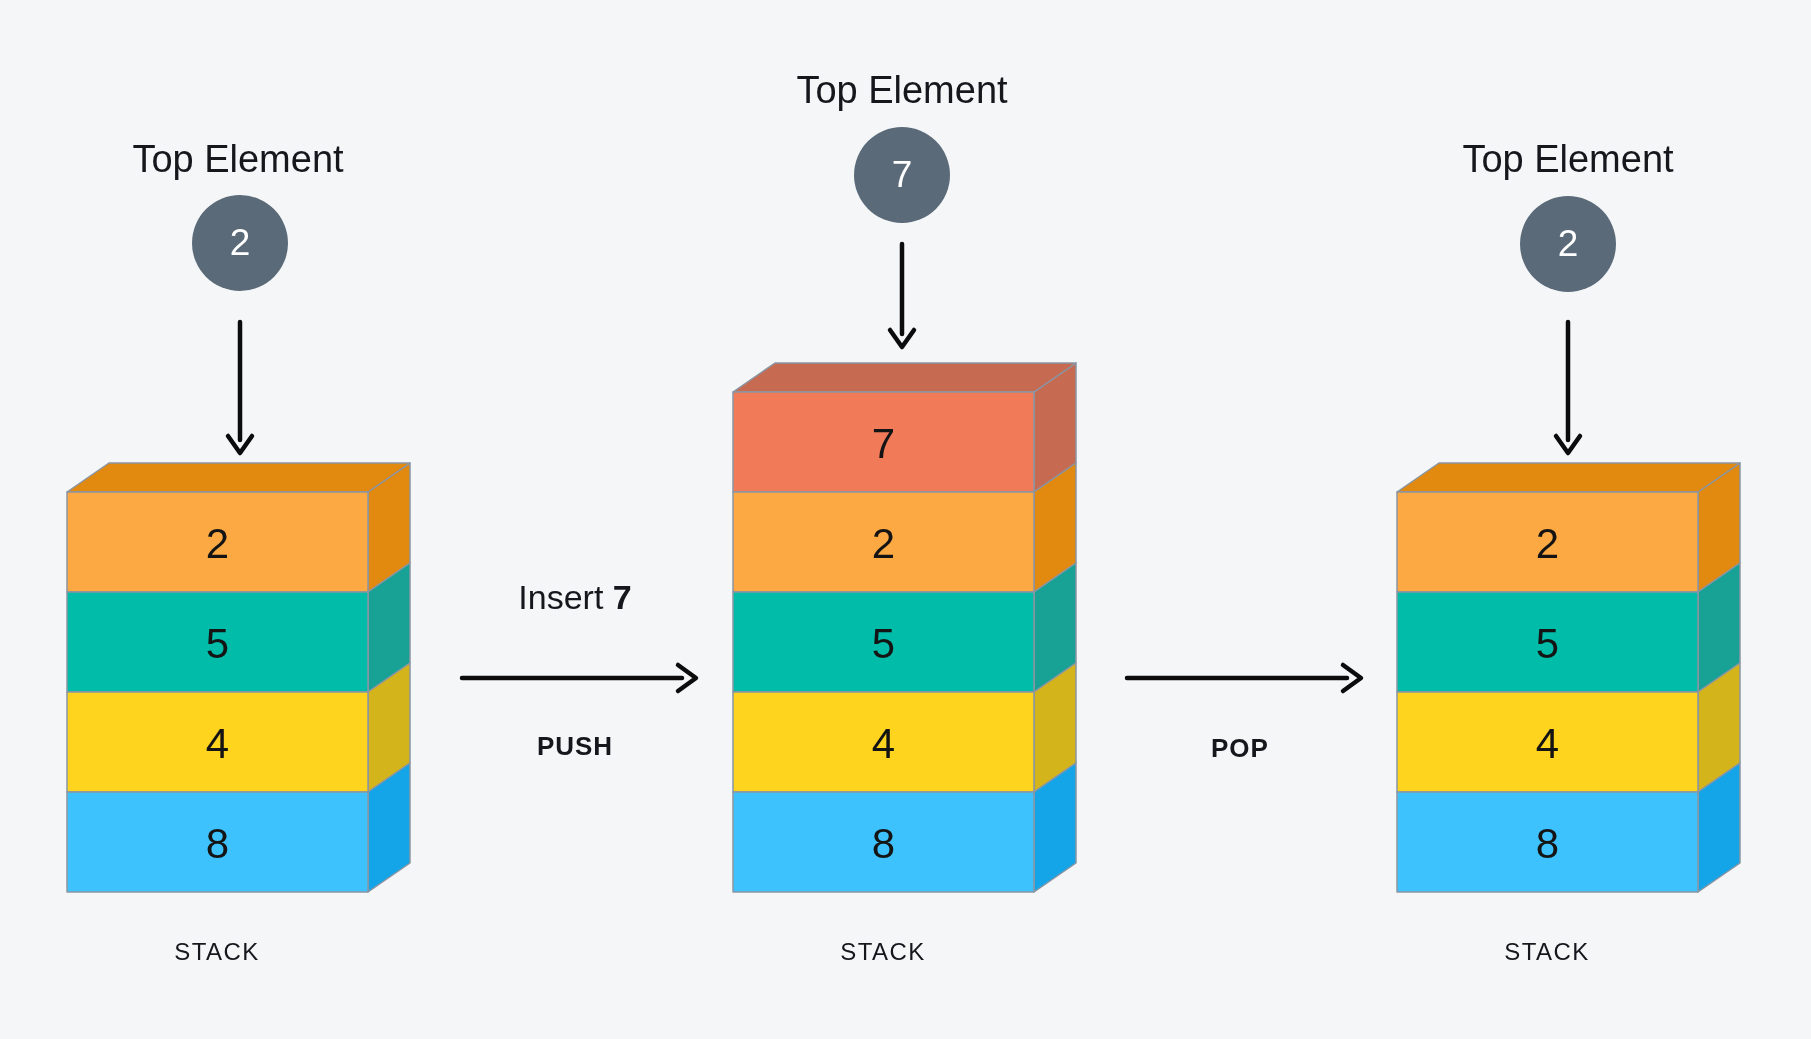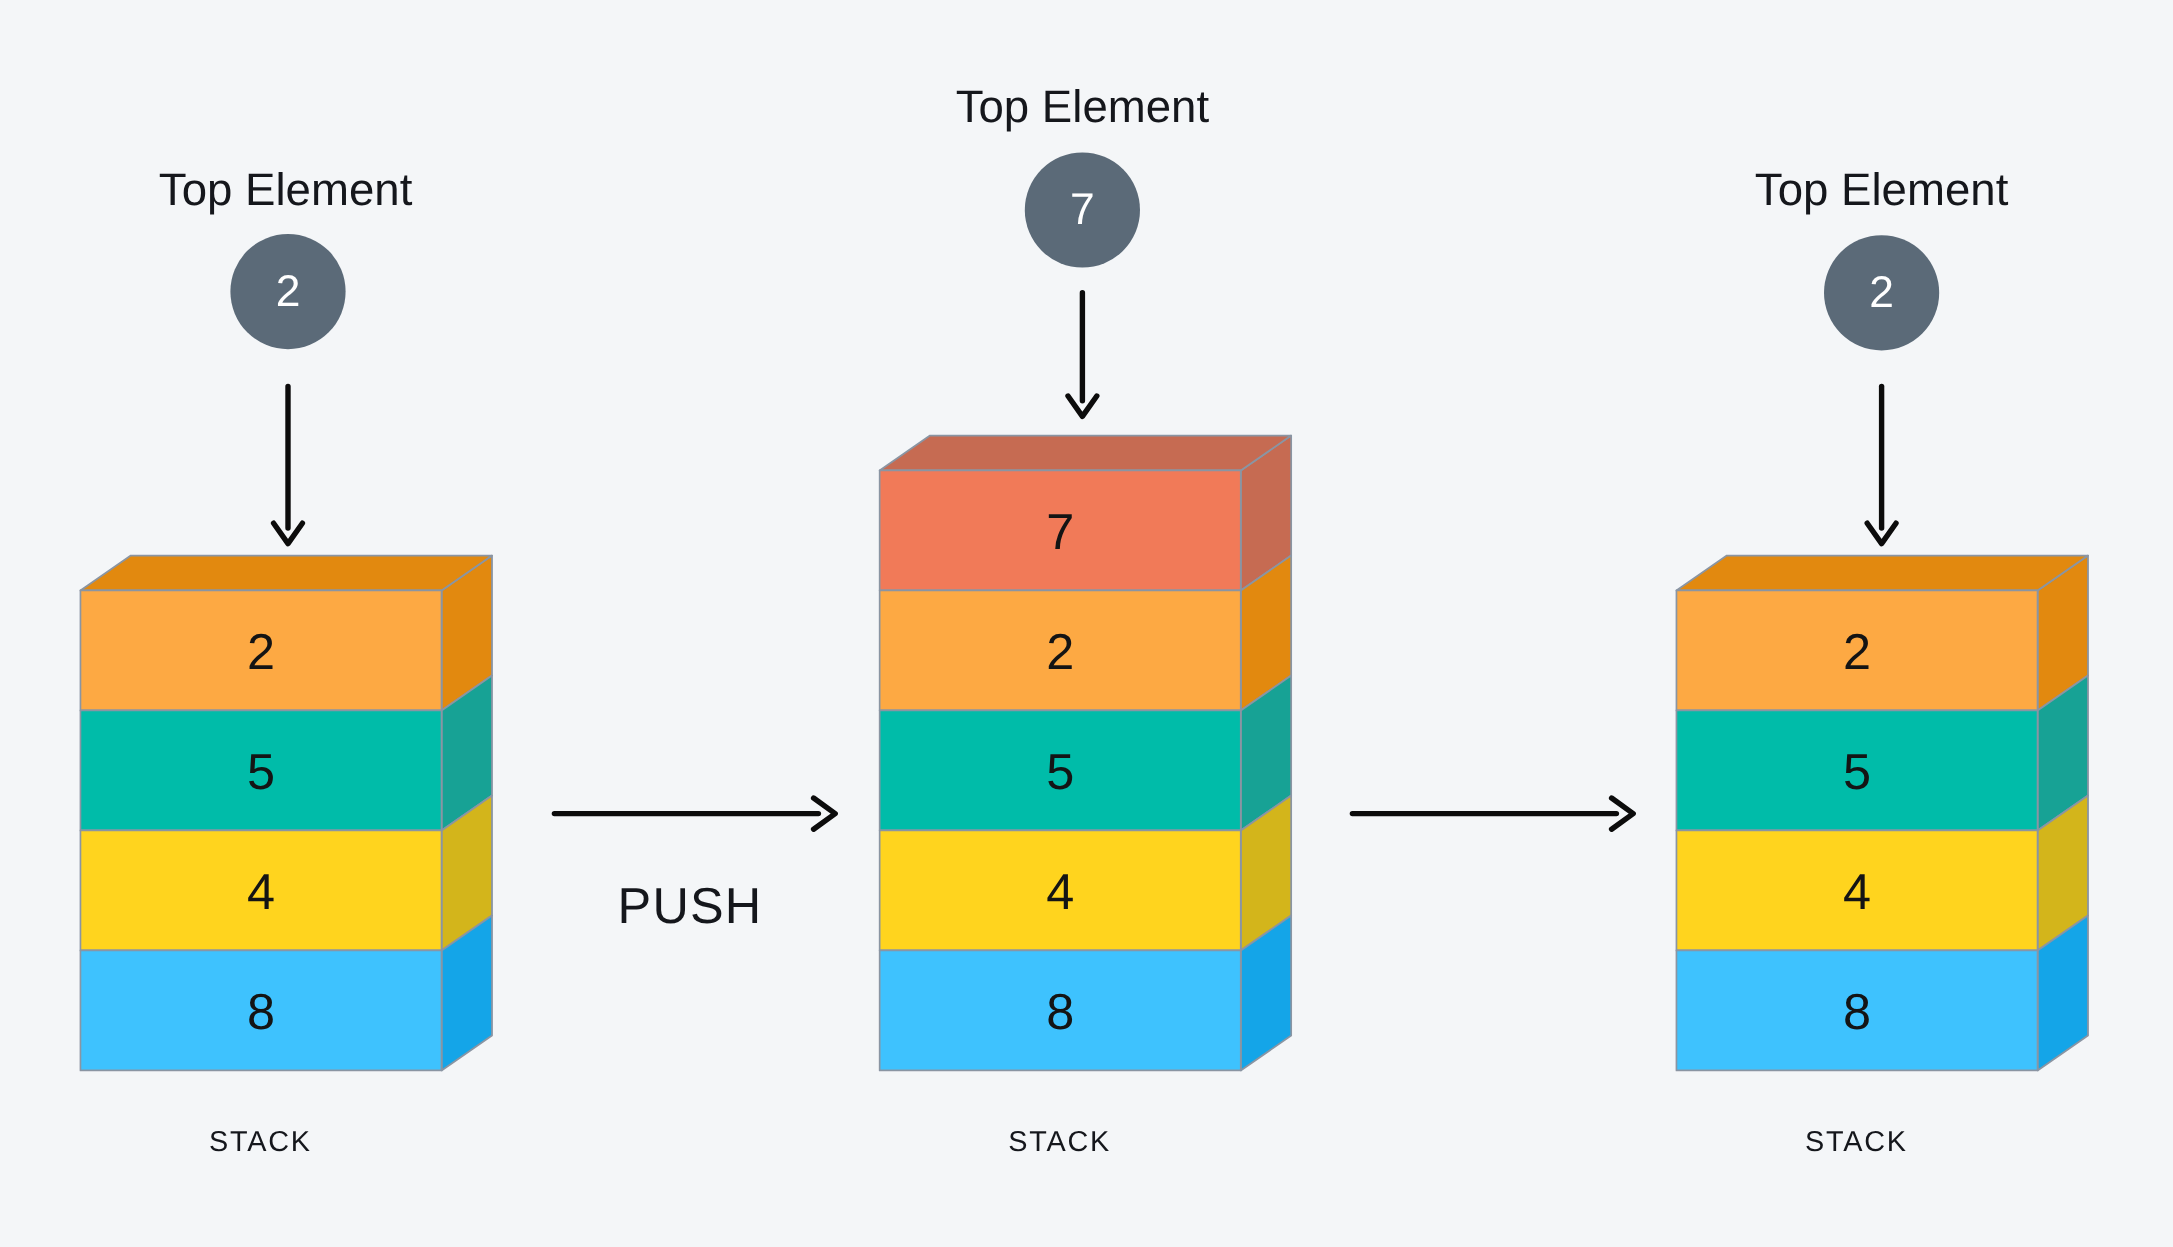--- a/index.html
+++ b/index.html
@@ -52,22 +52,22 @@
   .op-desc{
     width:320px;
     text-align:center;
     font-size:34px;
     font-weight:400;
   }
   .op-desc .bold{font-weight:700;}
   .op-name{
     width:320px;
     text-align:center;
-    font-size:42px;
-    font-weight:400;
+    font-size:26px;
+    font-weight:700;
     letter-spacing:1px;
   }
   svg{display:block;}
   .arrow-stroke{
     stroke:#0c0c0c;
     stroke-width:4.5;
     fill:none;
     stroke-linecap:round;
     stroke-linejoin:round;
   }
@@ -95,20 +95,23 @@
       <text x="151.5" y="182" text-anchor="middle" dominant-baseline="central" font-size="42" fill="#141414">5</text>
       <polygon stroke="#8a95a3" stroke-width="1.5" stroke-linejoin="round" fill="#d3b51b" points="302,231 344,202 344,302 302,331"></polygon>
       <rect stroke="#8a95a3" stroke-width="1.5" stroke-linejoin="round" fill="#ffd41e" x="1" y="231" width="301" height="100"></rect>
       <text x="151.5" y="282" text-anchor="middle" dominant-baseline="central" font-size="42" fill="#141414">4</text>
       <polygon stroke="#8a95a3" stroke-width="1.5" stroke-linejoin="round" fill="#14a5e8" points="302,331 344,302 344,402 302,431"></polygon>
       <rect stroke="#8a95a3" stroke-width="1.5" stroke-linejoin="round" fill="#3ec2fe" x="1" y="331" width="301" height="100"></rect>
       <text x="151.5" y="382" text-anchor="middle" dominant-baseline="central" font-size="42" fill="#141414">8</text>
     </svg>
   <div class="abs stack-caption" style="left:67px; top:938px;">STACK</div>
 
+  <div class="abs op-desc" style="left:415px; top:578px;">
+    <span>Insert </span><span class="bold">7</span>
+  </div>
   <svg class="abs" style="left:458px; top:660px;" width="245" height="36" viewBox="0 0 245 36">
     <line class="arrow-stroke" x1="4" y1="18" x2="224" y2="18"></line>
     <polyline class="arrow-stroke" points="220,5 238,18 220,31"></polyline>
   </svg>
   <div class="abs op-name" style="left:415px; top:731px;">PUSH</div>
 
   <div class="abs top-label" style="left:732px; top:69px;">Top Element</div>
   <div class="abs top-circle" style="left:854px; top:127px;">
     <span>7</span>
   </div>
@@ -133,20 +136,21 @@
       <polygon stroke="#8a95a3" stroke-width="1.5" stroke-linejoin="round" fill="#14a5e8" points="302,431 344,402 344,502 302,531"></polygon>
       <rect stroke="#8a95a3" stroke-width="1.5" stroke-linejoin="round" fill="#3ec2fe" x="1" y="431" width="301" height="100"></rect>
       <text x="151.5" y="482" text-anchor="middle" dominant-baseline="central" font-size="42" fill="#141414">8</text>
     </svg>
   <div class="abs stack-caption" style="left:733px; top:938px;">STACK</div>
 
   <svg class="abs" style="left:1123px; top:660px;" width="245" height="36" viewBox="0 0 245 36">
     <line class="arrow-stroke" x1="4" y1="18" x2="224" y2="18"></line>
     <polyline class="arrow-stroke" points="220,5 238,18 220,31"></polyline>
   </svg>
+  <div class="abs op-name" style="left:1080px; top:733px;">POP</div>
 
   <div class="abs top-label" style="left:1398px; top:138px;">Top Element</div>
   <div class="abs top-circle" style="left:1520px; top:196px;">
     <span>2</span>
   </div>
   <svg class="abs" style="left:1550px; top:318px;" width="36" height="140" viewBox="0 0 36 140">
     <line class="arrow-stroke" x1="18" y1="4" x2="18" y2="122"></line>
     <polyline class="arrow-stroke" points="6,118 18,135 30,118"></polyline>
   </svg>
   <svg class="abs" style="left:1396px; top:461px;" width="345" height="433" viewBox="0 0 345 433">

